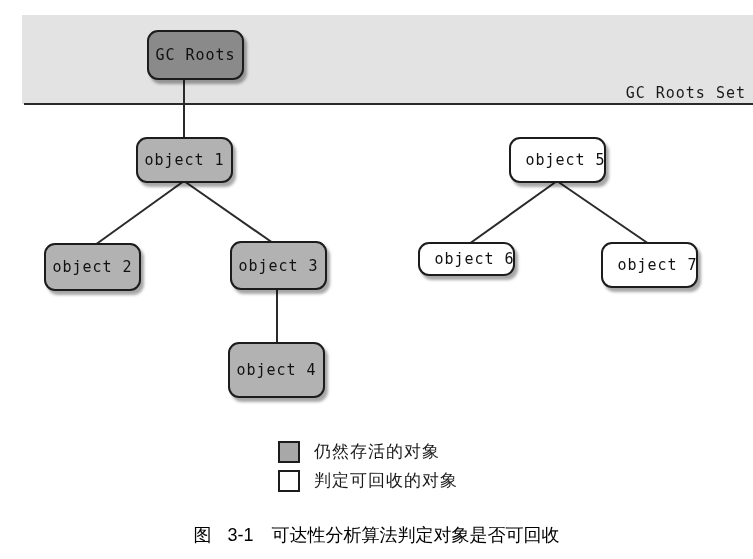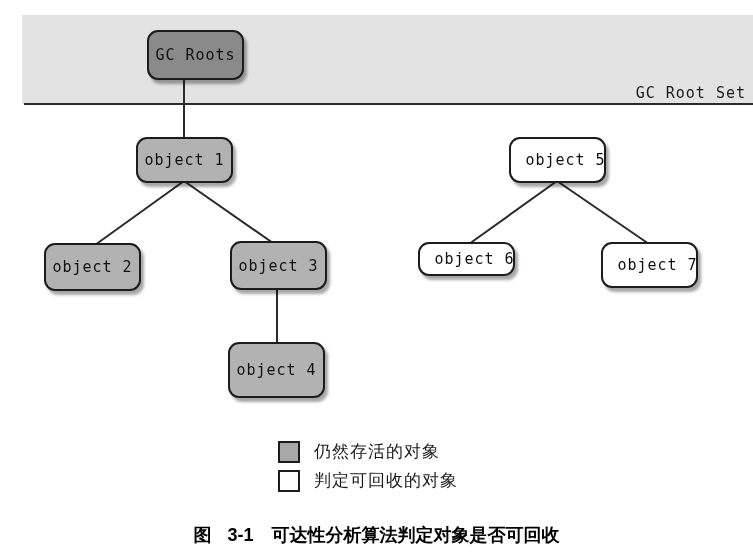--- a/index.html
+++ b/index.html
@@ -79,36 +79,36 @@
     font-size: 17px;
     color: #1a1a1a;
     letter-spacing: 1px;
     white-space: nowrap;
   }
   .caption {
     position: absolute;
     left: 0; top: 523px;
     width: 753px;
     text-align: center;
-    font-weight: bold;
+    font-weight: normal;
     font-size: 18px;
     color: #000000;
     white-space: nowrap;
   }
   .caption .cap-prefix { margin-right: 16px; }
   .caption .cap-number { margin-right: 18px; }
 </style>
 </head>
 <body>
 
 <div class="canvas">
 
   <div class="root-band"></div>
   <div class="root-line"></div>
-  <div class="root-set-label">GC Root Set</div>
+  <div class="root-set-label">GC Roots Set</div>
 
   <svg class="edges" viewBox="0 0 753 559" xmlns="http://www.w3.org/2000/svg">
     <line x1="184" y1="78" x2="184" y2="139" stroke="#2a2a2a" stroke-width="2"></line>
     <line x1="184" y1="181" x2="95" y2="245" stroke="#2a2a2a" stroke-width="2"></line>
     <line x1="184" y1="181" x2="273" y2="243" stroke="#2a2a2a" stroke-width="2"></line>
     <line x1="277" y1="288" x2="277" y2="344" stroke="#2a2a2a" stroke-width="2"></line>
     <line x1="557" y1="181" x2="469" y2="244" stroke="#2a2a2a" stroke-width="2"></line>
     <line x1="557" y1="181" x2="649" y2="244" stroke="#2a2a2a" stroke-width="2"></line>
   </svg>
 

